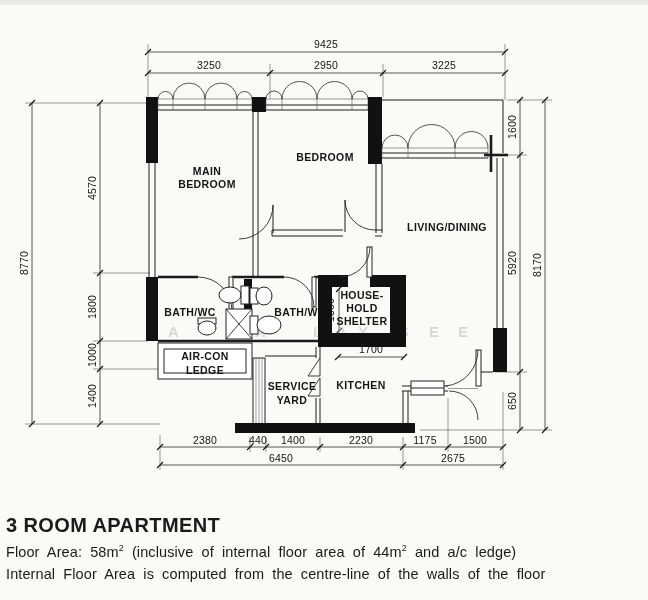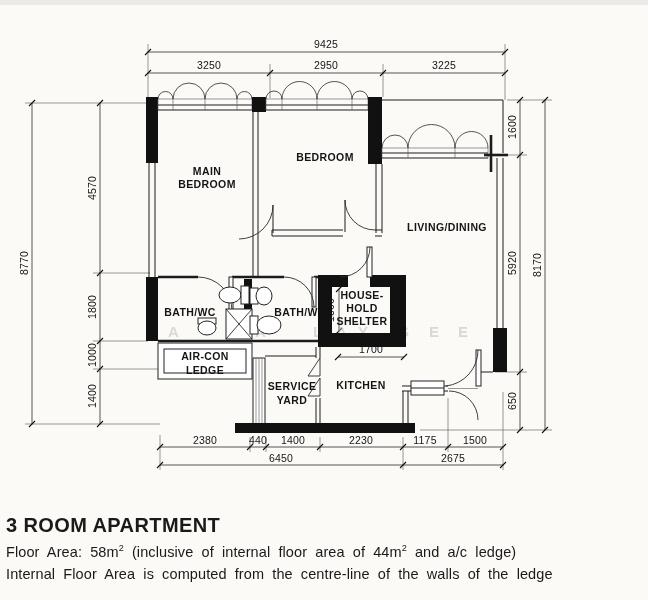--- a/index.html
+++ b/index.html
@@ -244,15 +244,15 @@
       <text class="room" x="205" y="374" text-anchor="middle">LEDGE</text>
       <text class="room" x="292" y="390" text-anchor="middle">SERVICE</text>
       <text class="room" x="292" y="404" text-anchor="middle">YARD</text>
       <text class="room" x="361" y="389" text-anchor="middle">KITCHEN</text>
     </g>
   </svg>
 
   <div class="title-block">
     <div class="tb-title">3 ROOM APARTMENT</div>
     <div class="tb-line"><span>Floor Area:  58m</span><sup>2</sup><span> (inclusive of internal floor area of 44m</span><sup>2</sup><span> and a/c ledge)</span></div>
-    <div class="tb-line">Internal Floor Area is computed from the centre-line of the walls of the ledge</div>
+    <div class="tb-line">Internal Floor Area is computed from the centre-line of the walls of the floor</div>
   </div>
 </div>
 
 </body></html>

